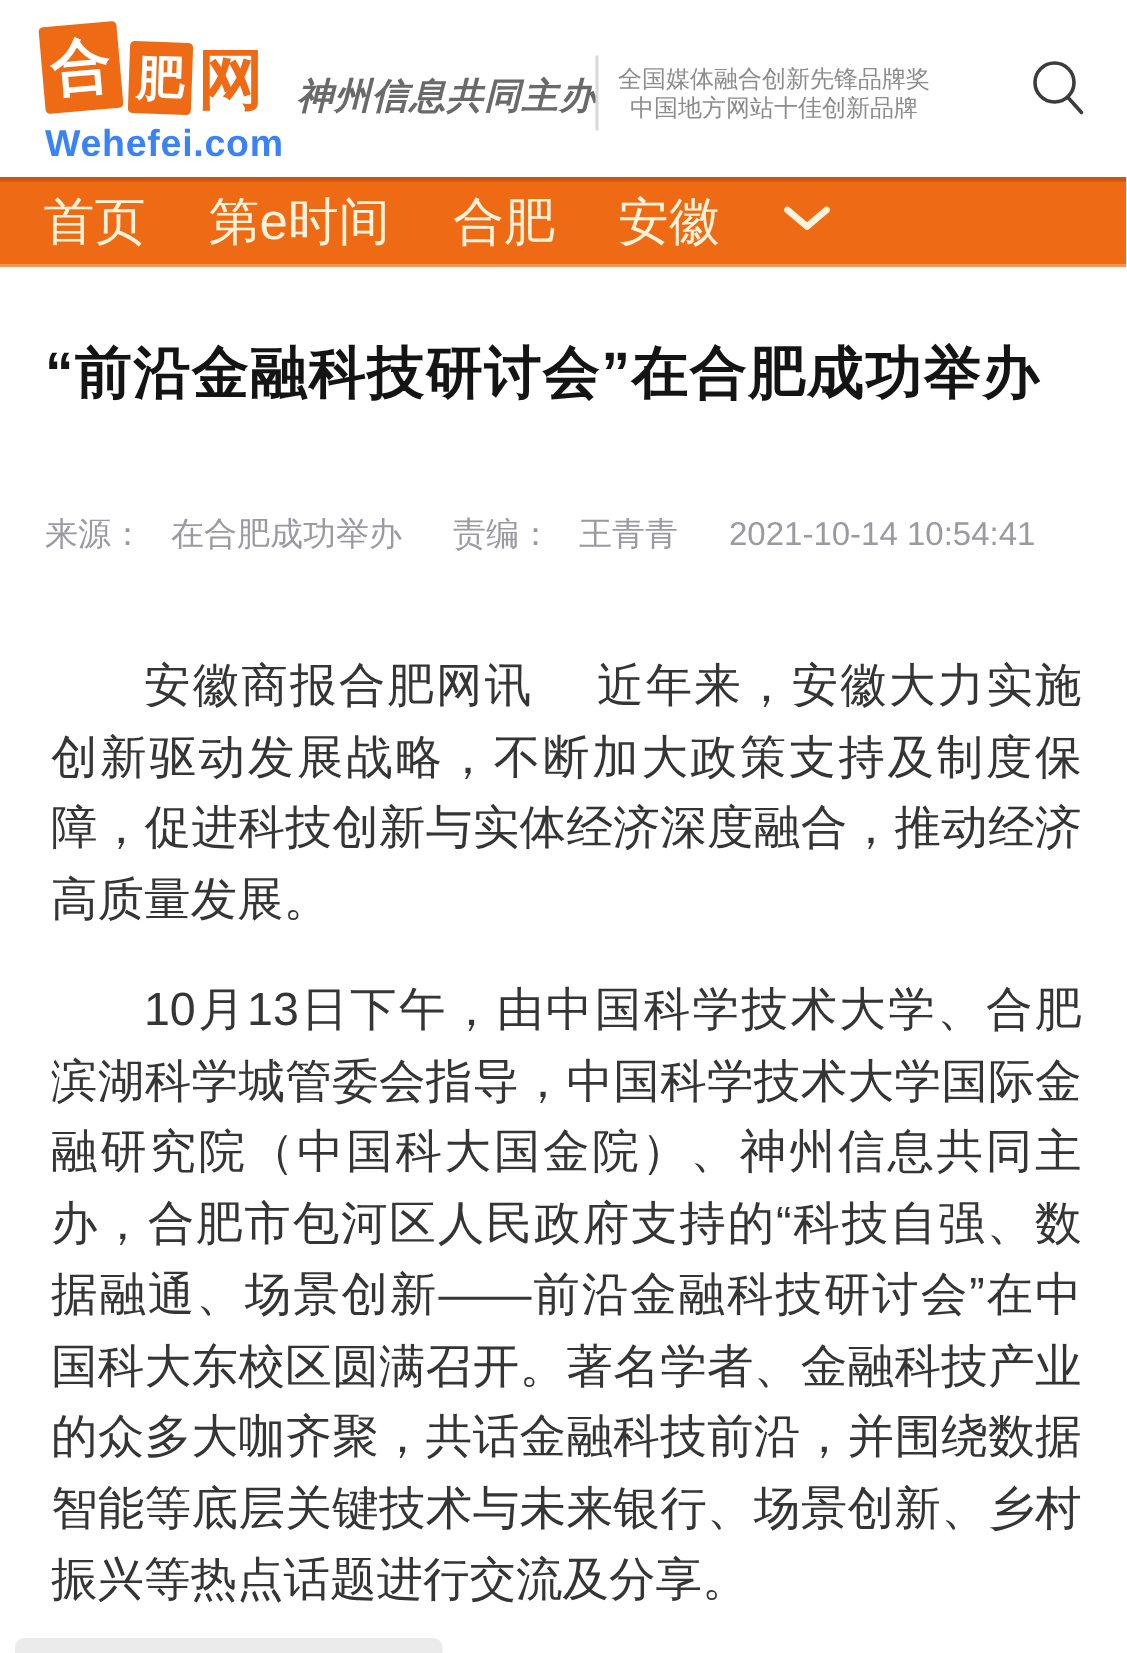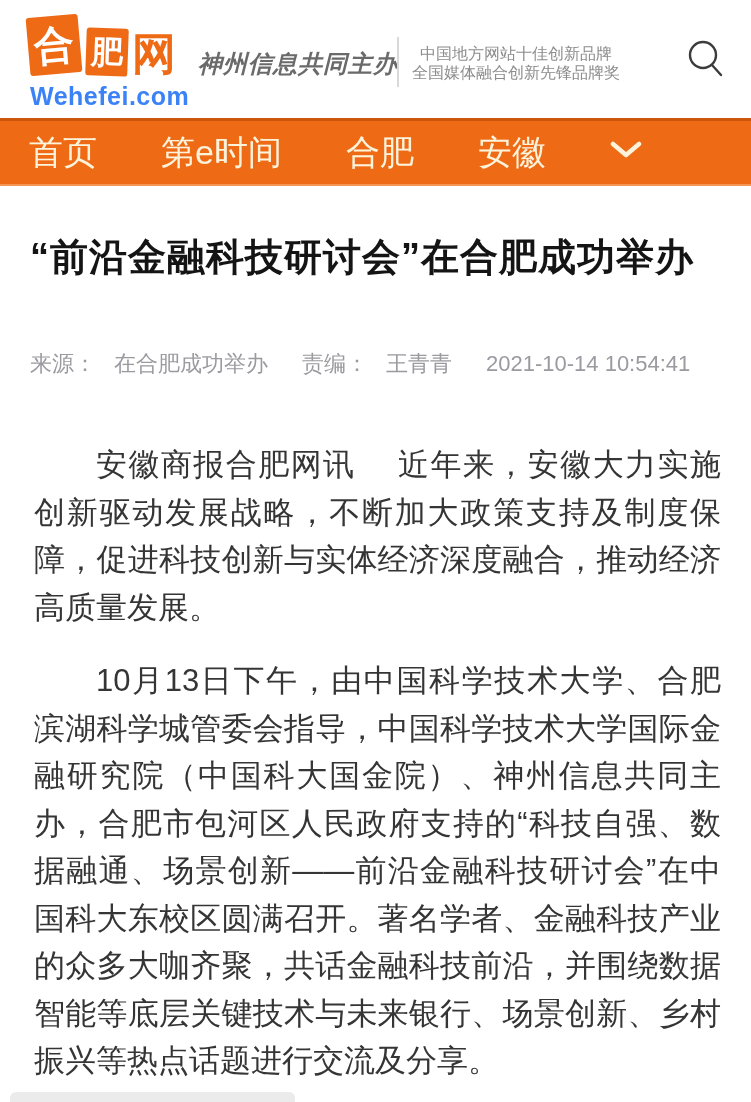--- a/index.html
+++ b/index.html
@@ -105,25 +105,25 @@
     right: 24px; top: 38px;
     width: 42px; height: 46px;
     cursor: pointer;
     background: none; border: none; padding: 0;
   }
 
   
   .nav {
     display: flex;
     align-items: center;
-    height: 68px;
+    height: 60px;
     background: #ee6a15;
     box-shadow: inset 0 3px 0 rgba(180, 70, 5, 0.55), inset 0 -2px 0 rgba(255, 230, 200, 0.35);
     padding: 0 26px 0 29px;
-    gap: 64px;
+    gap: 42px;
   }
   .nav a {
     color: #fcf3da;
     font-size: 34px;
     text-decoration: none;
     white-space: nowrap;
     line-height: 68px;
   }
   .nav-more {
     display: flex;
@@ -192,22 +192,22 @@
         <span class="char-3">网</span>
       </div>
       <div class="logo-domain">Wehefei.com</div>
     </div>
 
     <div class="tagline">神州信息共同主办</div>
 
     <div class="awards-divider"></div>
 
     <div class="awards">
+      <div>全国媒体融合创新先锋品牌奖</div>
       <div>中国地方网站十佳创新品牌</div>
-      <div>全国媒体融合创新先锋品牌奖</div>
     </div>
 
     <button class="search-btn" aria-label="search">
       <span>
         <svg width="42" height="46" viewBox="0 0 42 46" fill="none">
           <circle cx="18" cy="17" r="13" stroke="#3c3c3c" stroke-width="2.4"></circle>
           <line x1="27" y1="27" x2="36" y2="37" stroke="#3c3c3c" stroke-width="2.4" stroke-linecap="round"></line>
         </svg>
       </span>
     </button>

